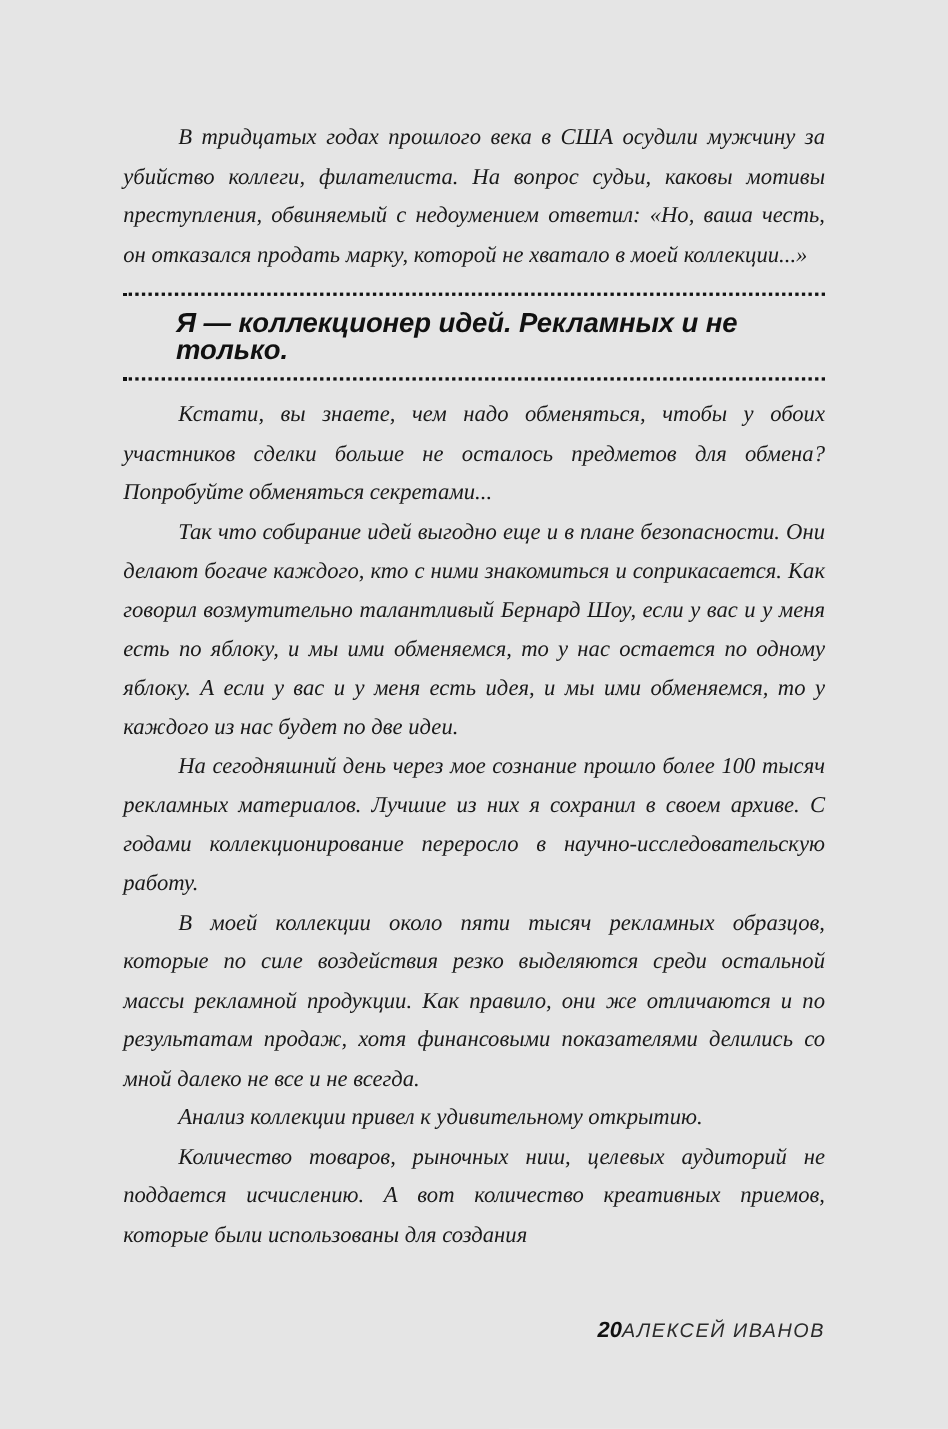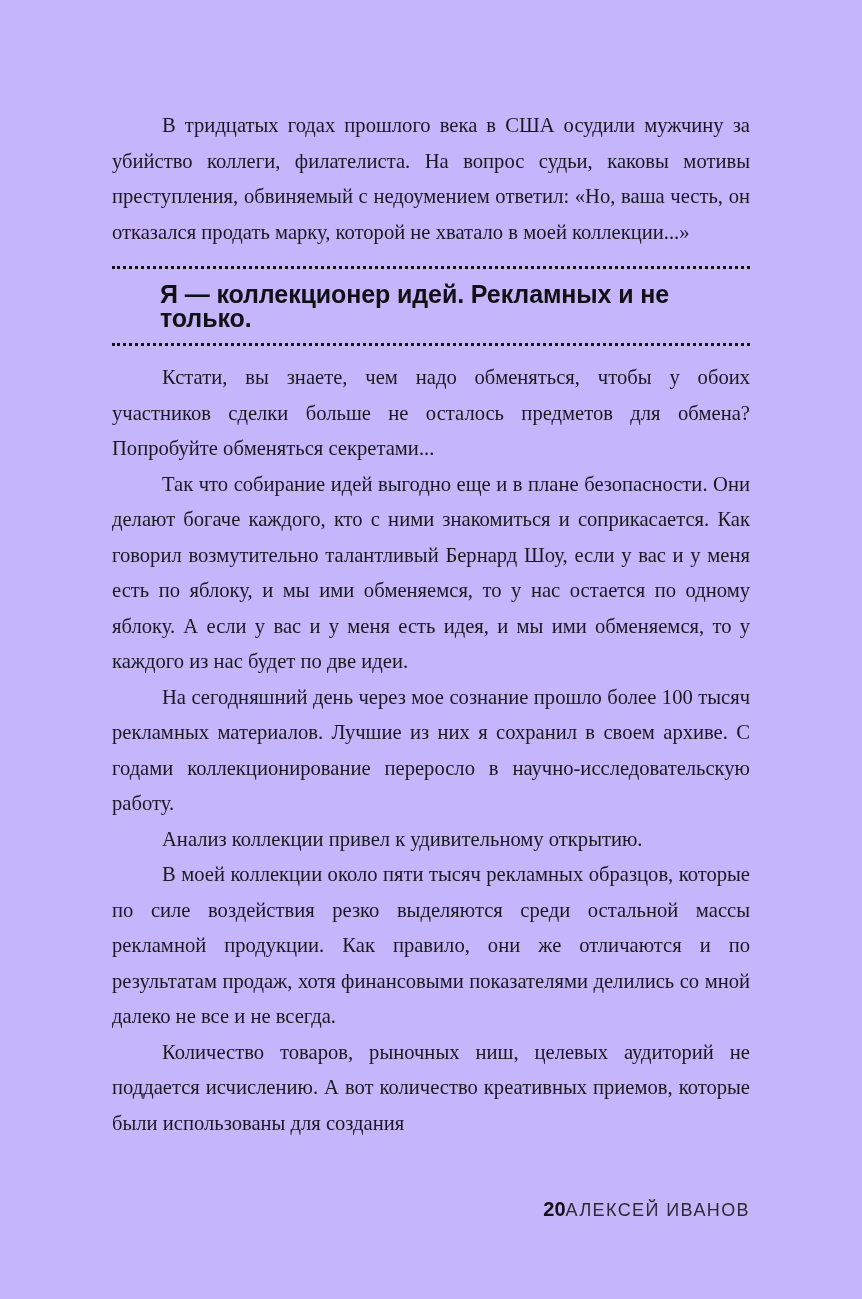--- a/index.html
+++ b/index.html
@@ -4,25 +4,26 @@
 <style>
   html, body {
     margin: 0;
     padding: 0;
     background: #ffffff;
   }
   .page {
     position: relative;
     width: 862px;
     height: 1299px;
-    background: #c4b5fd;
+    background: #e5e5e5;
     box-sizing: border-box;
     font-family: "Liberation Serif", serif;
     color: #1a1a1a;
     overflow: hidden;
+    font-style: italic;
   }
   .content {
     position: absolute;
     left: 112px;
     top: 108px;
     width: 638px;
   }
   p.para {
     margin: 0;
     font-size: 20.6px;
@@ -79,22 +80,22 @@
 
     <p class="para">В тридцатых годах прошлого века в США осудили мужчину за убийство коллеги, филателиста. На вопрос судьи, каковы мотивы преступления, обвиняемый с недоумением ответил: «Но, ваша честь, он отказался продать марку, которой не хватало в моей коллекции...»</p>
 
     <div class="callout">
       <div class="callout-text">Я — коллекционер идей. Рекламных и не только.</div>
     </div>
 
     <p class="para">Кстати, вы знаете, чем надо обменяться, чтобы у обоих участников сделки больше не осталось предметов для обмена? Попробуйте обменяться секретами...</p>
     <p class="para">Так что собирание идей выгодно еще и в плане безопасности. Они делают богаче каждого, кто с ними знакомиться и соприкасается. Как говорил возмутительно талантливый Бернард Шоу, если у вас и у меня есть по яблоку, и мы ими обменяемся, то у нас остается по одному яблоку. А если у вас и у меня есть идея, и мы ими обменяемся, то у каждого из нас будет по две идеи.</p>
     <p class="para">На сегодняшний день через мое сознание прошло более 100 тысяч рекламных материалов. Лучшие из них я сохранил в своем архиве. С годами коллекционирование переросло в научно-исследовательскую работу.</p>
+    <p class="para">В моей коллекции около пяти тысяч рекламных образцов, которые по силе воздействия резко выделяются среди остальной массы рекламной продукции. Как правило, они же отличаются и по результатам продаж, хотя финансовыми показателями делились со мной далеко не все и не всегда.</p>
     <p class="para">Анализ коллекции привел к удивительному открытию.</p>
-    <p class="para">В моей коллекции около пяти тысяч рекламных образцов, которые по силе воздействия резко выделяются среди остальной массы рекламной продукции. Как правило, они же отличаются и по результатам продаж, хотя финансовыми показателями делились со мной далеко не все и не всегда.</p>
 
 
     <p class="para">Количество товаров, рыночных ниш, целевых аудиторий не поддается исчислению. А вот количество креативных приемов, которые были использованы для создания</p>
 
   </div>
 
   <div class="footer">
     <div class="folio">20</div>
     <div class="running-head">Алексей Иванов</div>
   </div>

